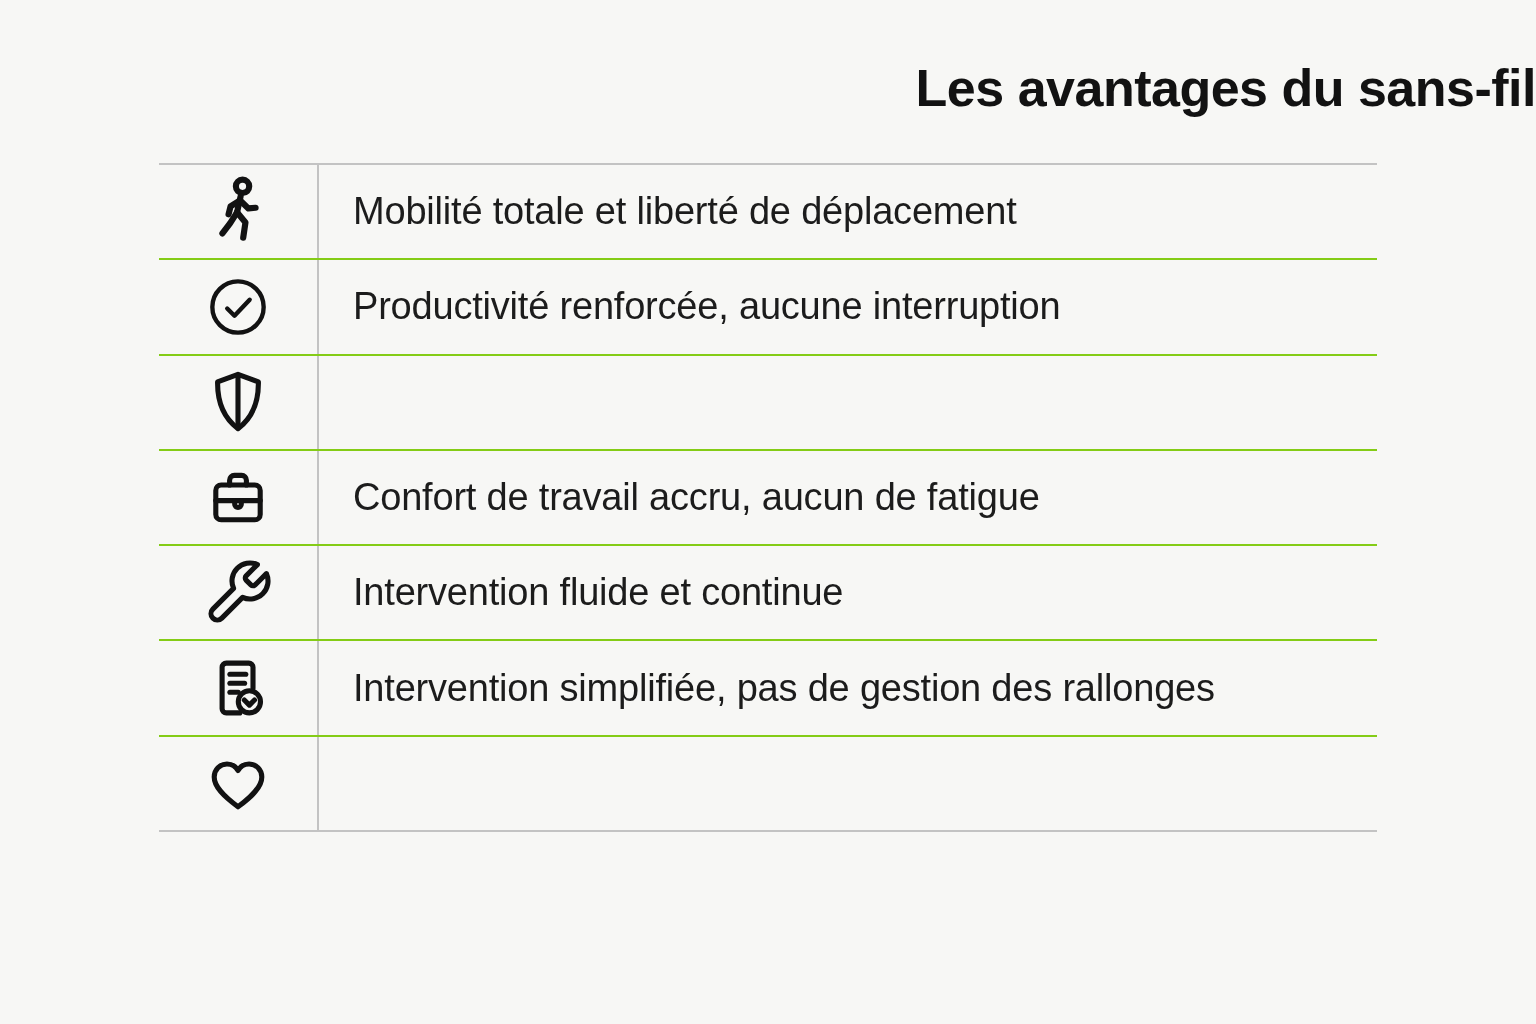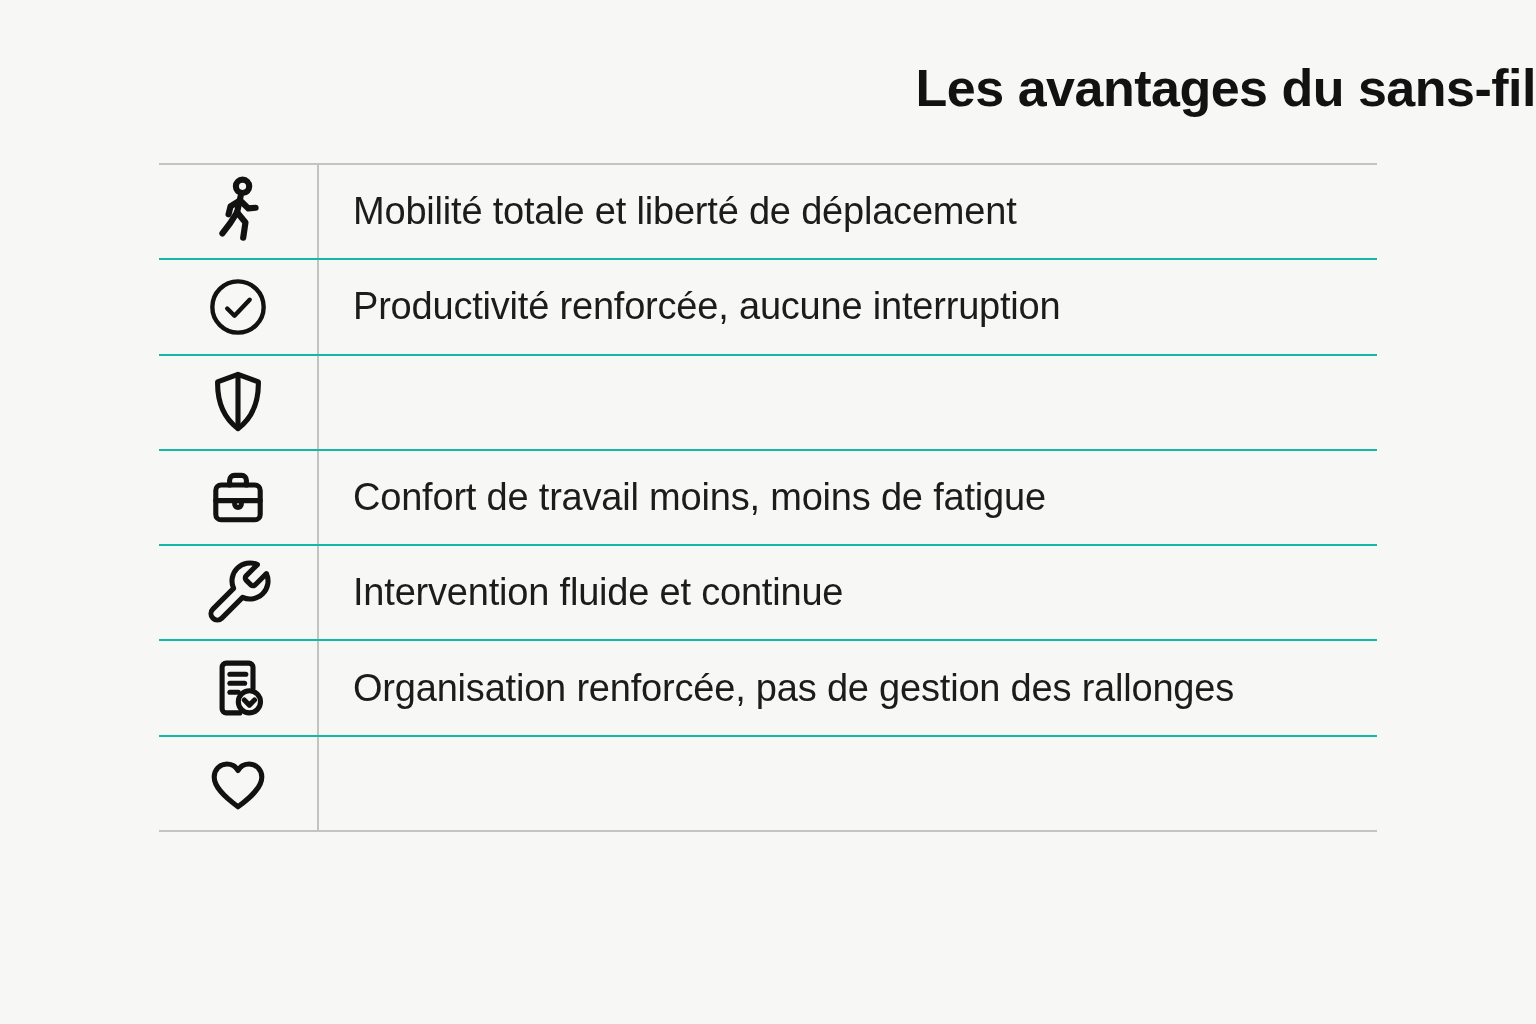--- a/index.html
+++ b/index.html
@@ -42,21 +42,21 @@
     border-bottom: 2px solid #c3c3c3;
     box-sizing: border-box;
   }
   .row {
     flex: 1;
     display: flex;
     align-items: stretch;
     min-height: 0;
   }
   .row + .row {
-    border-top: 2px solid #14b8a6;
+    border-top: 2px solid #84cc16;
   }
   .icon-cell {
     width: 160px;
     flex: 0 0 160px;
     display: flex;
     align-items: center;
     justify-content: center;
     border-right: 2px solid #c3c3c3;
     box-sizing: border-box;
   }
@@ -163,39 +163,39 @@
     </div>
   </div>
 
 
   <div class="row" data-name="table-row">
     <div class="icon-cell" data-name="icon-cell">
       <svg class="icon" aria-hidden="true" data-name="briefcase-icon">
             <use href="#sym-briefcase-icon"></use>
           </svg>
     </div>
-    <div class="text-cell" data-name="advantage-label">Confort de travail moins, moins de fatigue</div>
+    <div class="text-cell" data-name="advantage-label">Confort de travail accru, aucun de fatigue</div>
   </div>
 
   <div class="row" data-name="table-row">
     <div class="icon-cell" data-name="icon-cell">
       <svg class="icon" aria-hidden="true" data-name="wrench-icon">
             <use href="#sym-wrench-icon"></use>
           </svg>
     </div>
     <div class="text-cell" data-name="advantage-label">Intervention fluide et continue</div>
   </div>
 
   <div class="row" data-name="table-row">
     <div class="icon-cell" data-name="icon-cell">
       <svg class="icon" aria-hidden="true" data-name="document-check-icon">
             <use href="#sym-document-check-icon"></use>
           </svg>
     </div>
-    <div class="text-cell" data-name="advantage-label">Organisation renforcée, pas de gestion des rallonges</div>
+    <div class="text-cell" data-name="advantage-label">Intervention simplifiée, pas de gestion des rallonges</div>
   </div>
 
   <div class="row" data-name="table-row">
     <div class="icon-cell" data-name="icon-cell">
       <svg class="icon" aria-hidden="true" data-name="heart-icon">
             <use href="#sym-heart-icon"></use>
           </svg>
     </div>
   </div>
 </div>

